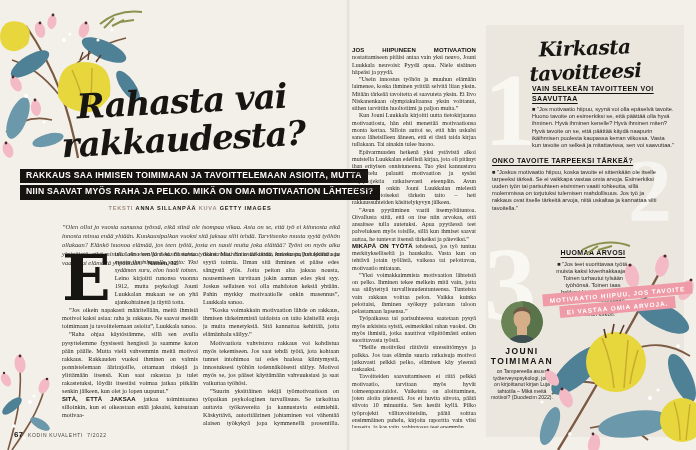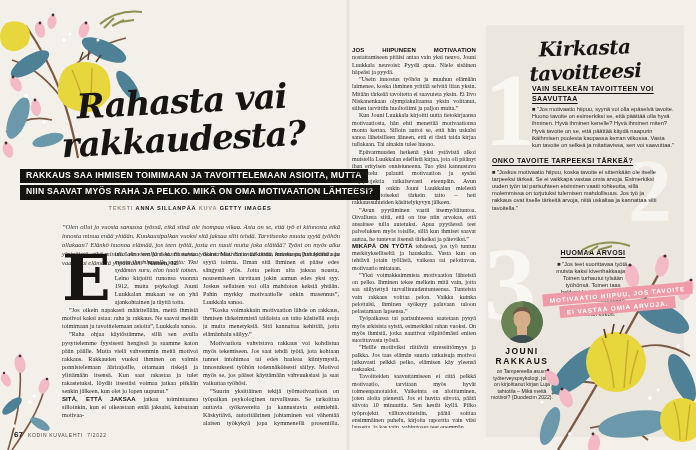--- a/index.html
+++ b/index.html
@@ -293,21 +293,21 @@
       <g clip-path="url(#avc)">
         <rect width="42" height="42" fill="#6b8456"></rect>
         <rect x="22" width="20" height="42" fill="#59744a"></rect>
         <path d="M4 42 Q21 26 38 42 Z" fill="#3e4f52"></path>
         <ellipse cx="21" cy="18" rx="8.5" ry="10" fill="#d7ae8a"></ellipse>
         <path d="M12 14 Q13 6 21 6 Q29 6 30 14 Q26 10 21 10 Q16 10 12 14 Z" fill="#6e5a46"></path>
         <rect x="16" y="26" width="10" height="8" fill="#d7ae8a"></rect>
       </g>
     </svg>
   </span>
-  <div class="abs profile-name">JOUNI RAKKAUS</div>
+  <div class="abs profile-name">JOUNI TOIMIMAAN</div>
   <div class="abs profile-bio">on Tampereella asuva työterveys­psykologi, joka on kirjoittanut kirjan Luja tahtotila – Mikä meitä motivoi? (Duodecim 2022).</div>
 
   <div class="abs ribbon">
     <div class="rstrip">MOTIVAATIO HIIPUU, JOS TAVOITE</div>
     <div class="rstrip">EI VASTAA OMIA ARVOJA.</div>
   </div>
 
   <div class="abs footer">
     <span class="pg">67</span><span>KODIN KUVALEHTI</span>&nbsp;&nbsp;<span>7/2022</span>
   </div>

